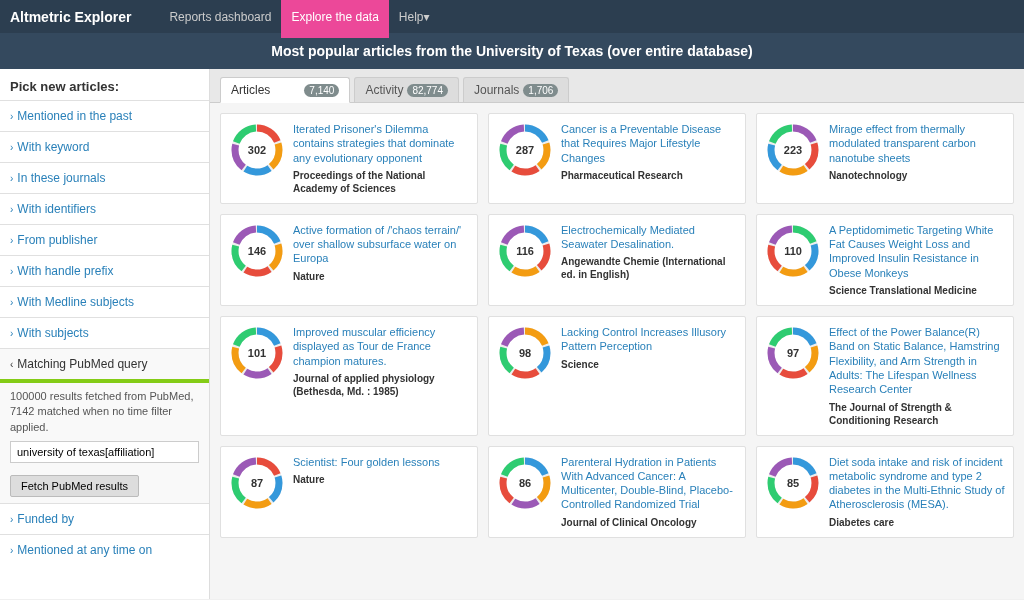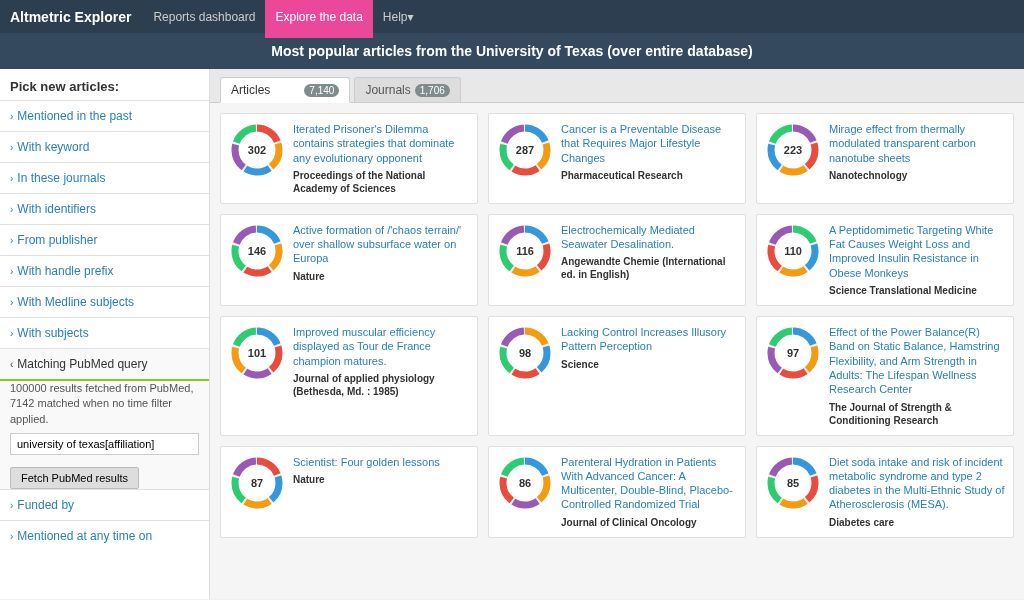--- a/index.html
+++ b/index.html
@@ -10,21 +10,21 @@
       background: #2c3e50;
       display: flex;
       align-items: center;
       height: 33px;
       padding: 0 10px;
     }
     .nav-brand {
       color: #fff;
       font-size: 14px;
       font-weight: bold;
-      margin-right: 12px;
+      margin-right: 28px;
     }
     .nav-item {
       color: #ccc;
       font-size: 12px;
       padding: 0 10px;
       height: 43px;
       display: flex;
       align-items: center;
       cursor: pointer;
     }
@@ -72,22 +72,22 @@
       display: flex;
       align-items: center;
       gap: 4px;
     }
     .sidebar-item.expanded {
       background: #f9f9f9;
       color: #333;
     }
     .chevron { font-size: 10px; }
     .sidebar-expanded-content {
-      border-top: 2px solid #84cc16;
-      padding: 0 10px;
+      border-top: 4px solid #84cc16;
+      padding: 6px 10px;
       font-size: 11px;
       color: #555;
       background: #f9f9f9;
     }
     .sidebar-input {
       width: 100%;
       padding: 4px 6px;
       border: 1px solid #ccc;
       font-size: 11px;
       margin-bottom: 12px;
@@ -268,20 +268,24 @@
   </div>
 
   <div class="content-area">
 
     <div class="tabs">
       <div class="tab active">
         <span>Articles</span>
         <span class="tab-badge">7,140</span>
       </div>
       <div class="tab">
+        <span>Activity</span>
+        <span class="tab-badge">82,774</span>
+      </div>
+      <div class="tab">
         <span>Journals</span>
         <span class="tab-badge">1,706</span>
       </div>
     </div>
 
     <div class="articles-grid" id="articles-grid">
     <div class="article-card">
     <div class="donut-wrapper">
       <svg class="donut-svg" viewBox="0 0 56 56" xmlns="http://www.w3.org/2000/svg">
     <circle cx="28" cy="28" r="22" fill="none" stroke="#eee" stroke-width="7"></circle>

